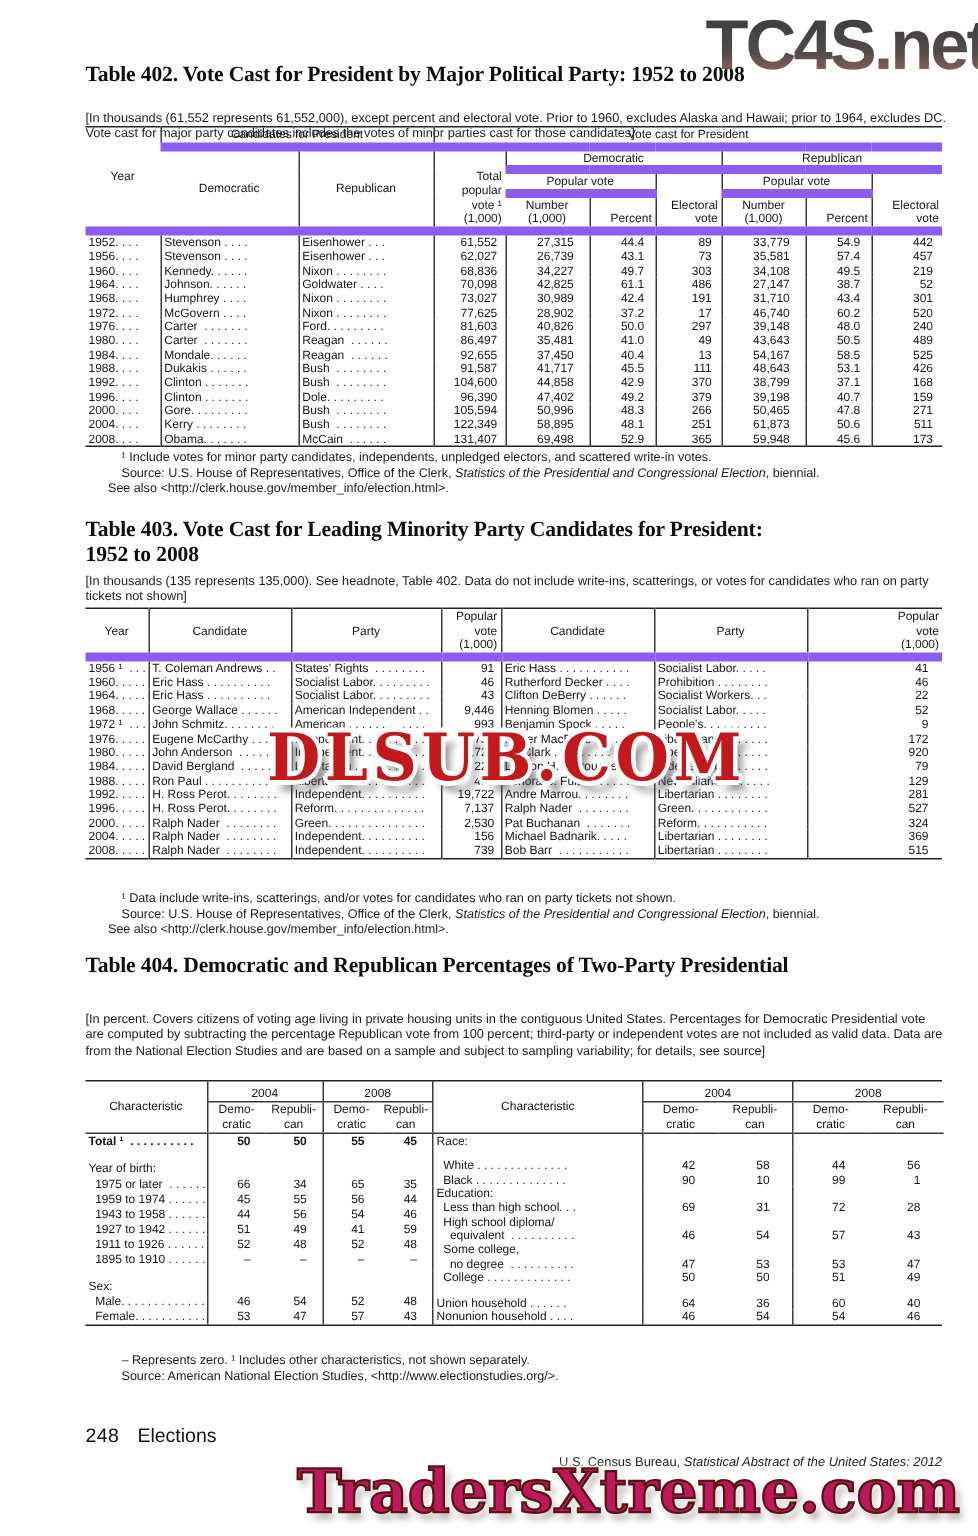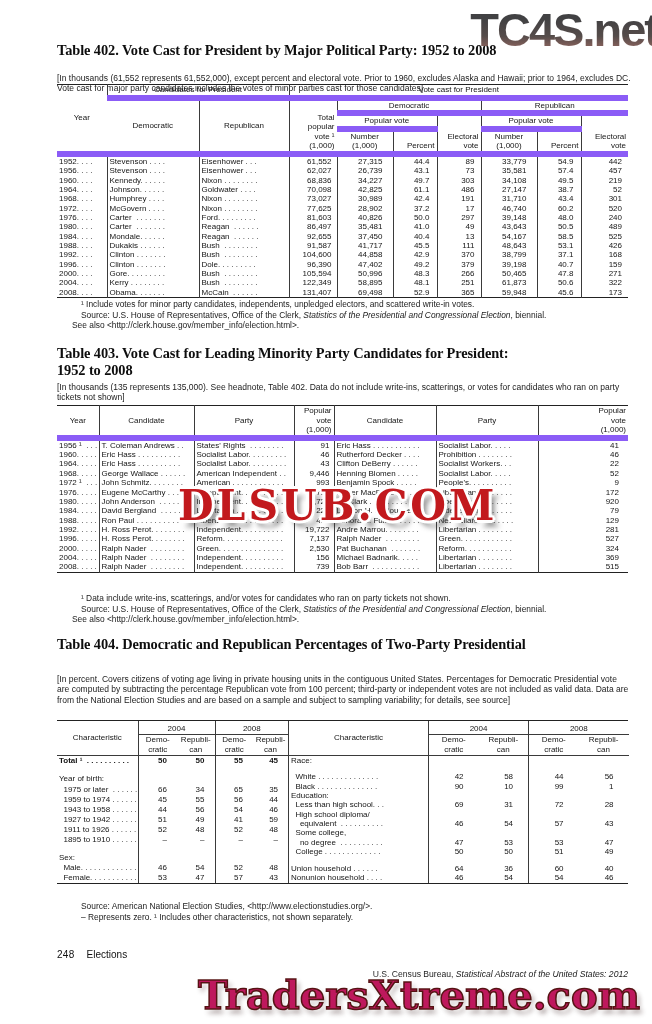--- a/index.html
+++ b/index.html
@@ -46,21 +46,21 @@
   .t404L{width:231px;}
   .t404R{width:340px;border-left:1px solid #3a3a3a;}
   .bl{border-left:1px solid #3a3a3a;}
   .t404wrap td.v{text-align:right;padding-right:10px;}
   .t404R td.v{padding-right:15px;}
   .t404wrap tr.bold td{font-weight:bold;}
   .t404wrap tr.spacer td{height:7.5px;}
   .t404wrap tr.two td{vertical-align:bottom;}
 
   
-  .pgline{position:absolute;left:57px;top:949px;font-size:10px;color:#111;}
+  .pgline{position:absolute;left:57px;top:949px;font-size:13px;color:#111;}
   .pgline .num{letter-spacing:0.3px;}
   .pgline .sec{margin-left:12px;}
   .credit{position:absolute;right:24px;top:969px;font-size:8.6px;color:#222;}
 
   
   .wm-top{position:absolute;top:2px;right:-6px;z-index:6;
      font-family:"Liberation Sans",sans-serif;font-weight:bold;font-size:47px;letter-spacing:-2px;
      background:linear-gradient(180deg,#3a3a3c 30%,#4f4543 62%,#8a5f59 86%,#a0756e 100%);
      -webkit-background-clip:text;background-clip:text;color:transparent;opacity:.96;}
   .wm-mid{position:absolute;top:481px;left:178px;z-index:6;
@@ -304,21 +304,21 @@
         <tr>
           <td>2004. . . .</td>
           <td>Kerry . . . . . . . .</td>
           <td>Bush  . . . . . . . .</td>
           <td class="n1">122,349</td>
           <td class="n2">58,895</td>
           <td class="n3">48.1</td>
           <td class="n4">251</td>
           <td class="n2">61,873</td>
           <td class="n3">50.6</td>
-          <td class="n4">322</td>
+          <td class="n4">511</td>
         </tr>
 
         <tr>
           <td>2008. . . .</td>
           <td>Obama. . . . . . .</td>
           <td>McCain  . . . . . .</td>
           <td class="n1">131,407</td>
           <td class="n2">69,498</td>
           <td class="n3">52.9</td>
           <td class="n4">365</td>
@@ -778,22 +778,22 @@
             <td class="v bl">46</td>
             <td class="v">54</td>
             <td class="v bl">54</td>
             <td class="v">46</td>
           </tr>
         </tbody>
     </table>
   </div>
 
   <div class="foot" style="top:901px;">
+    <div class="ind">– Represents zero. ¹ Includes other characteristics, not shown separately.</div>
     <div class="ind">Source: American National Election Studies, &lt;http://www.electionstudies.org/&gt;.</div>
-    <div class="ind">– Represents zero. ¹ Includes other characteristics, not shown separately.</div>
   </div>
 
   <div class="pgline">
     <span class="num">248</span><span class="sec">Elections</span>
   </div>
   <div class="credit">
     <span>U.S. Census Bureau, </span><span class="it">Statistical Abstract of the United States: 2012</span>
   </div>
 
   <div class="wm-mid">DLSUB.COM</div>

